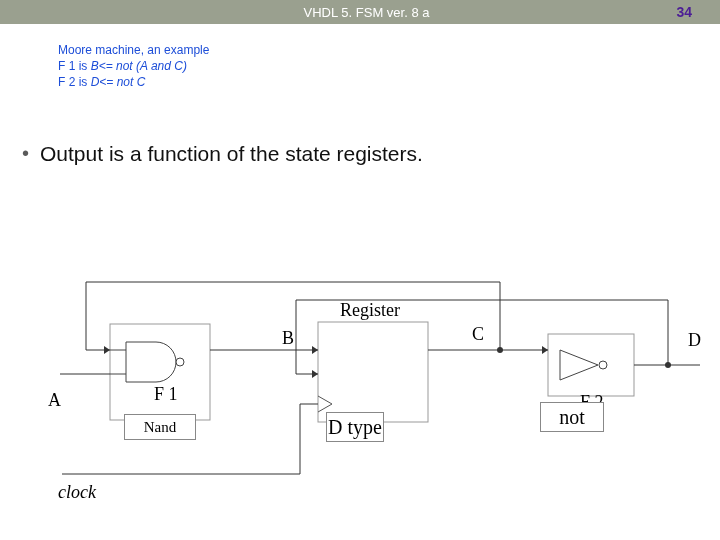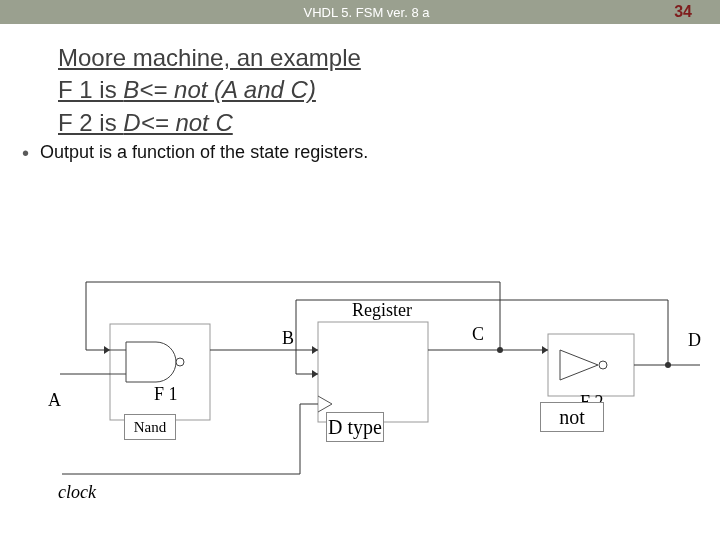--- a/index.html
+++ b/index.html
@@ -1,23 +1,23 @@
 <!DOCTYPE html>
 <html><head>
 <meta charset="utf-8">
 <style>
   * { box-sizing: border-box; margin: 0; padding: 0; }
   html, body { width: 720px; height: 540px; font-family: Arial, Helvetica, sans-serif; background: #fff; overflow: hidden; }
   .slide { position: relative; width: 720px; height: 540px; }
   .topbar { position: absolute; top: 0; left: 0; right: 0; height: 24px; background: #9aa08f; color: #ffffff; display: flex; align-items: center; }
   .topbar-title { position: absolute; left: 0; right: 0; text-align: center; font-size: 13px; padding-left: 13px; }
-  .topbar-num { position: absolute; right: 28px; font-size: 16px; font-weight: bold; color: #7f1d1d; }
-  .title-block { position: absolute; top: 42px; left: 58px; font-size: 24px; color: #404040; line-height: 1.35; text-decoration: underline; }
+  .topbar-num { position: absolute; right: 28px; font-size: 14px; font-weight: bold; color: #4c1d95; }
+  .title-block { position: absolute; top: 42px; left: 58px; font-size: 12px; color: #1d4ed8; line-height: 1.35; }
   .title-block .em { font-style: italic; text-align: center; }
-  .body-text { position: absolute; top: 140px; left: 18px; right: 18px; font-size: 18px; color: #111; line-height: 1.35; }
+  .body-text { position: absolute; top: 140px; left: 18px; right: 18px; font-size: 21px; color: #111; line-height: 1.35; }
   .body-text li { list-style: none; position: relative; padding-left: 22px; margin-bottom: 4px; }
   .body-text li::before { content: "•"; position: absolute; left: 4px; top: 0; color: #5a5a5a; font-size: 20px; }
   .diagram { position: absolute; left: 0; top: 264px; width: 720px; height: 276px; }
   .dia-svg { position: absolute; left: 0; top: 0; }
   .label { position: absolute; font-size: 18px; font-family: "Times New Roman", serif; color: #000; }
   .box { position: absolute; border: 1px solid #888; background: #fff; font-family: "Times New Roman", serif; font-size: 20px; display: flex; align-items: center; justify-content: center; }
   .boxlabel { font-family: "Times New Roman", serif; font-size: 20px; }
   .ff-text { position: absolute; font-family: "Times New Roman", serif; font-size: 22px; text-align: center; width: 120px; }
   .italic { font-style: italic; }
 </style>
@@ -87,24 +87,24 @@
       <line x1="300" y1="210" x2="300" y2="140" stroke="#333"></line>
       <line x1="300" y1="140" x2="318" y2="140" stroke="#333"></line>
     </svg>
 
     <span class="label" style="left:48px; top:126px;">A</span>
     <span class="label" style="left:282px; top:64px;">B</span>
     <span class="label" style="left:472px; top:60px;">C</span>
     <span class="label" style="left:688px; top:66px;">D</span>
     <span class="label" style="left:154px; top:120px;">F 1</span>
     <span class="label" style="left:580px; top:128px;">F 2</span>
-    <span class="label" style="left:340px; top:36px;margin-left:12px;">Register</span>
+    <span class="label" style="left:340px; top:36px;">Register</span>
     <span class="label italic" style="left:58px; top:218px;">clock</span>
 
-    <div class="box" style="left:124px; top:150px; width:52px; height:26px; font-size:15px;">
+    <div class="box" style="left:124px; top:150px; width:72px; height:26px; font-size:15px;">
       <span class="boxlabel" style="font-size:15px;">Nand</span>
     </div>
     <div class="box" style="left:326px; top:148px; width:58px; height:30px;">
       <span class="boxlabel">D type</span>
     </div>
     <div class="box" style="left:540px; top:138px; width:64px; height:30px;">
       <span class="boxlabel">not</span>
     </div>
 
     <div class="ff-text" style="left:306px; top:196px;">

